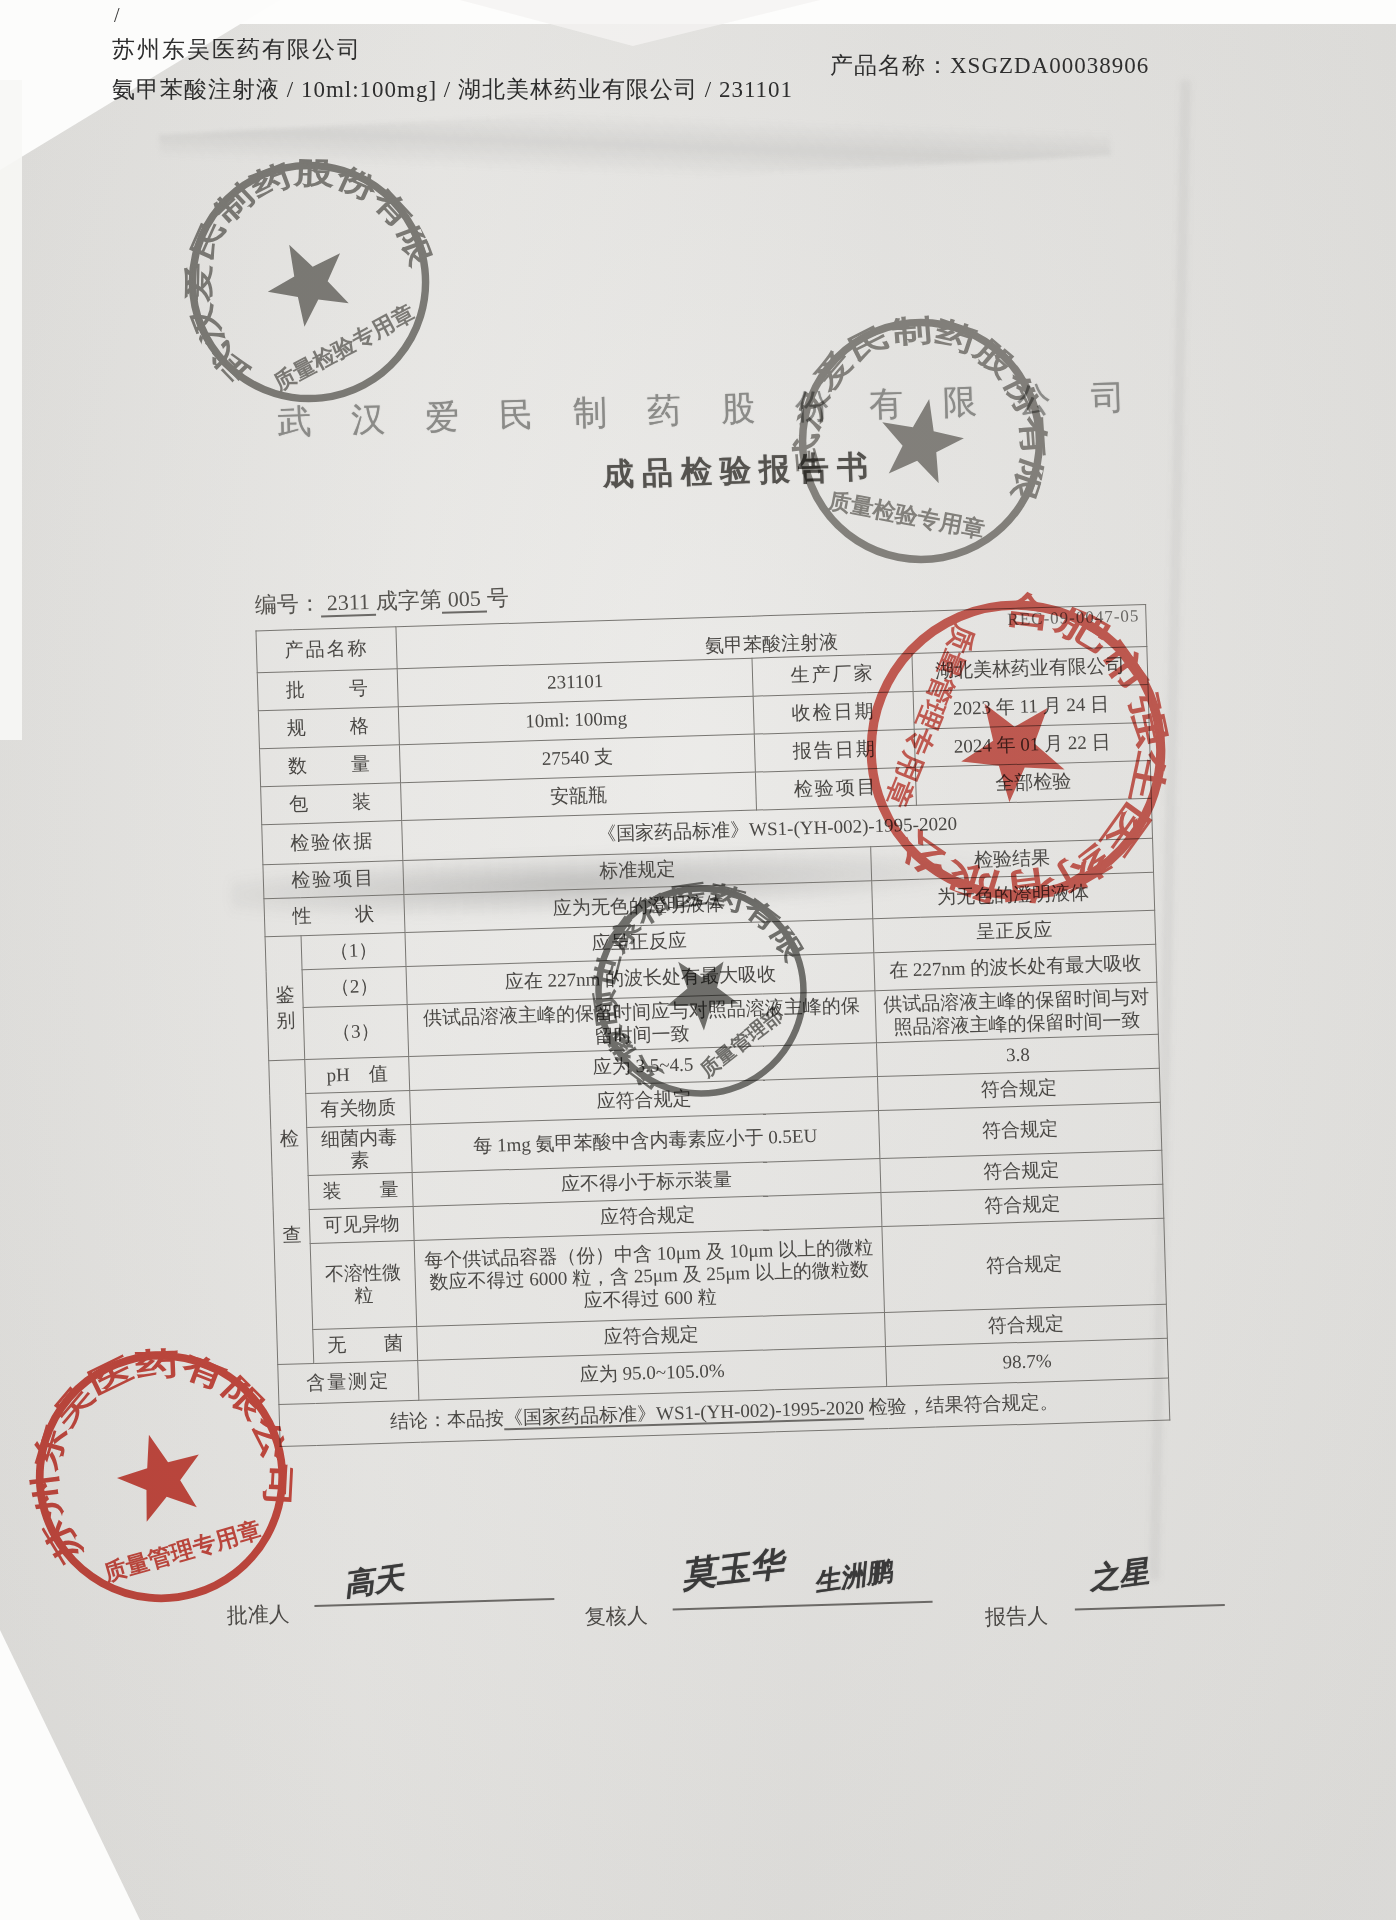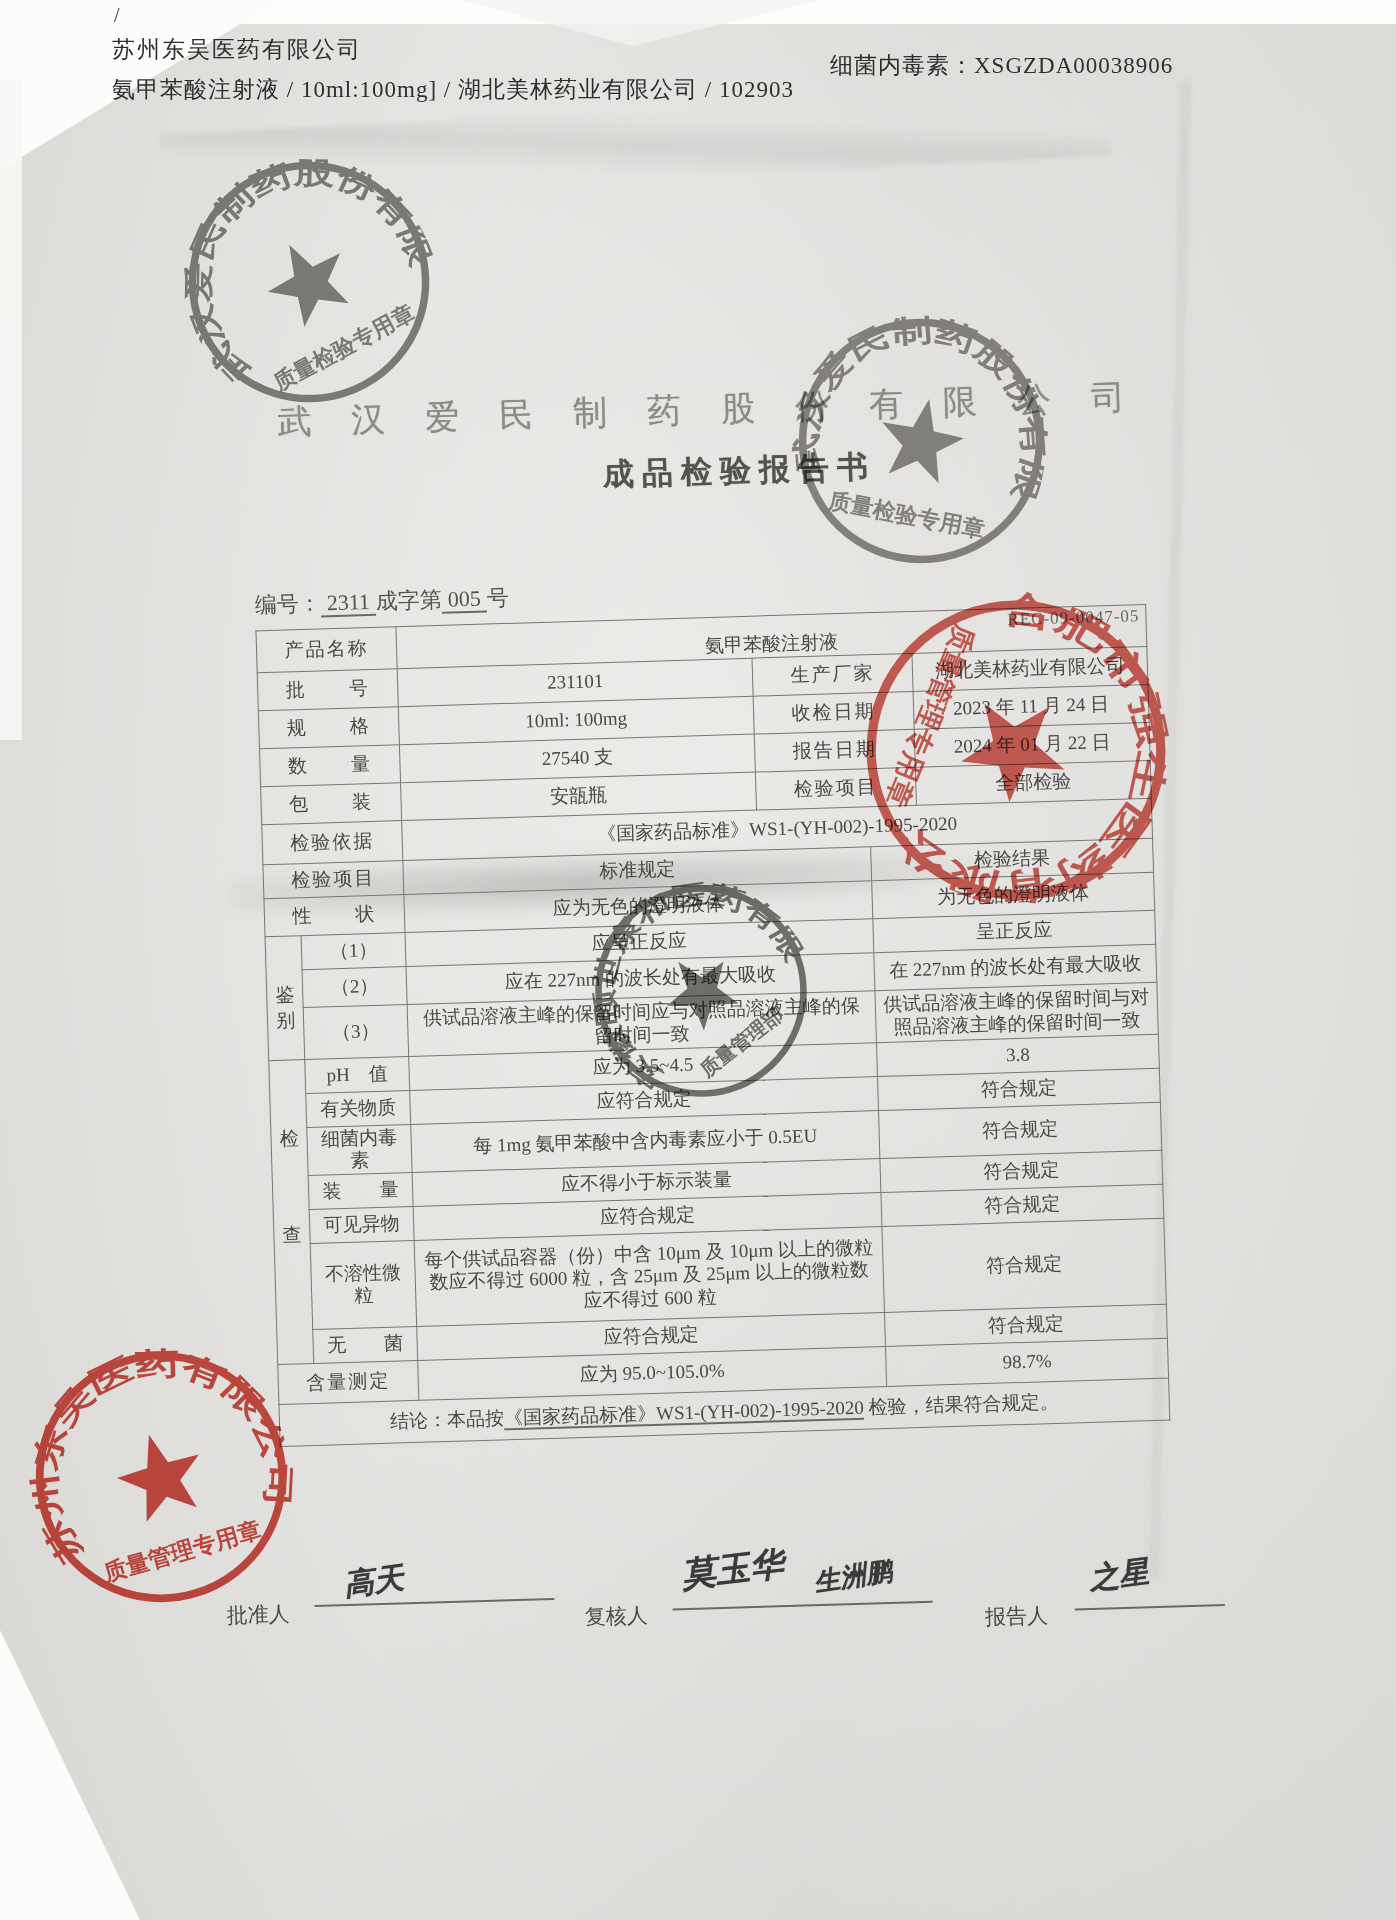--- a/index.html
+++ b/index.html
@@ -106,22 +106,22 @@
 <div class="abs white-tl"></div>
 <div class="abs white-notch"></div>
 <div class="abs white-left"></div>
 <div class="abs white-bl"></div>
 <div class="abs crease-top"></div>
 <div class="abs smudge-mid"></div>
 <div class="abs fold-right"></div>
 
 <div class="abs corner-mark hdr">/</div>
 <div class="abs hdr-company hdr">苏州东吴医药有限公司</div>
-<div class="abs hdr-product hdr">氨甲苯酸注射液 / 10ml:100mg] /  湖北美林药业有限公司 / 102903</div>
-<div class="abs hdr-docno hdr"><span>细菌内毒素：</span><span>XSGZDA00038906</span></div>
+<div class="abs hdr-product hdr">氨甲苯酸注射液 / 10ml:100mg] /  湖北美林药业有限公司 / 231101</div>
+<div class="abs hdr-docno hdr"><span>产品名称：</span><span>XSGZDA00038906</span></div>
 
 <div class="abs doc">
 
   <div class="abs doc-title">武汉爱民制药股份有限公司</div>
   <div class="abs doc-subtitle">成品检验报告书</div>
 
   <div class="abs doc-no">
     <span>编号：</span><span class="u">2311</span><span>成字第</span><span class="u">005</span><span>号</span>
   </div>
 

